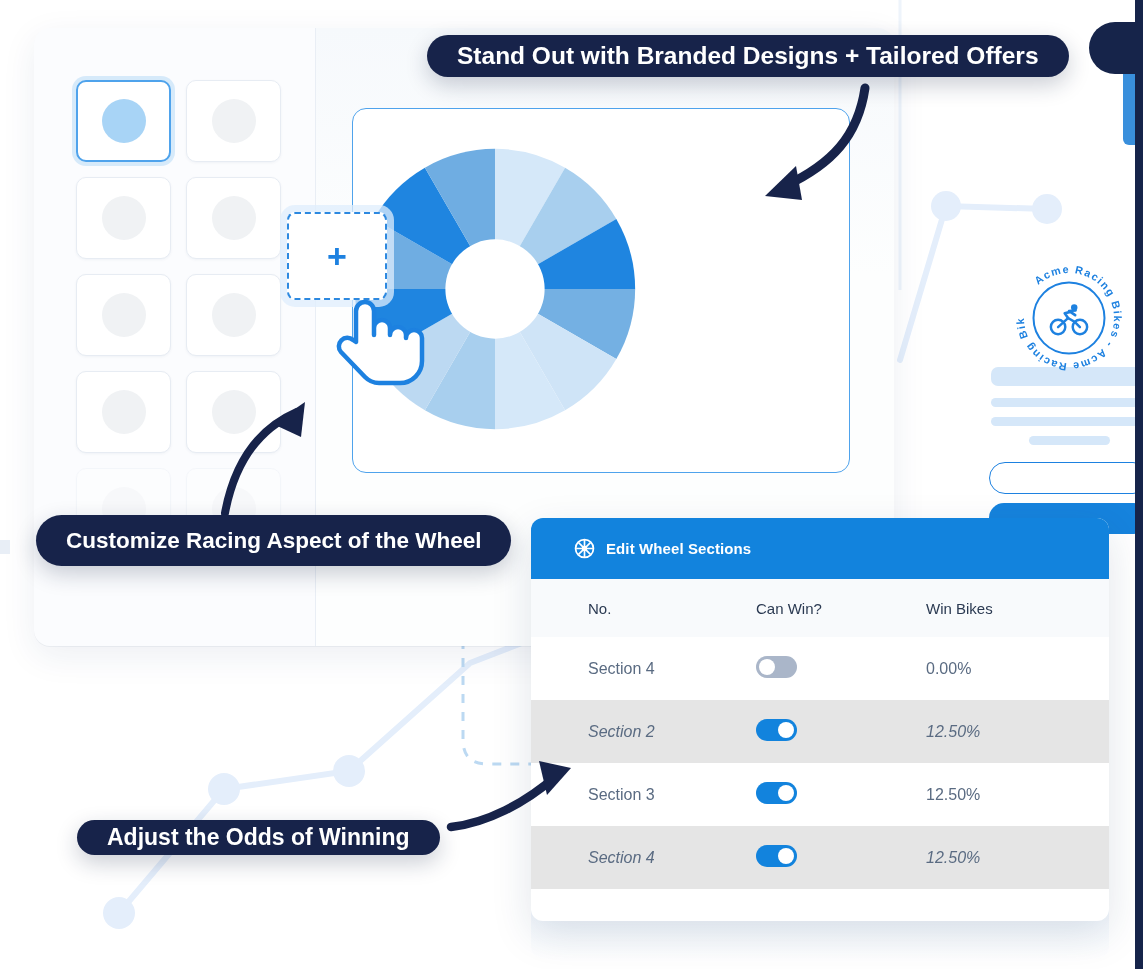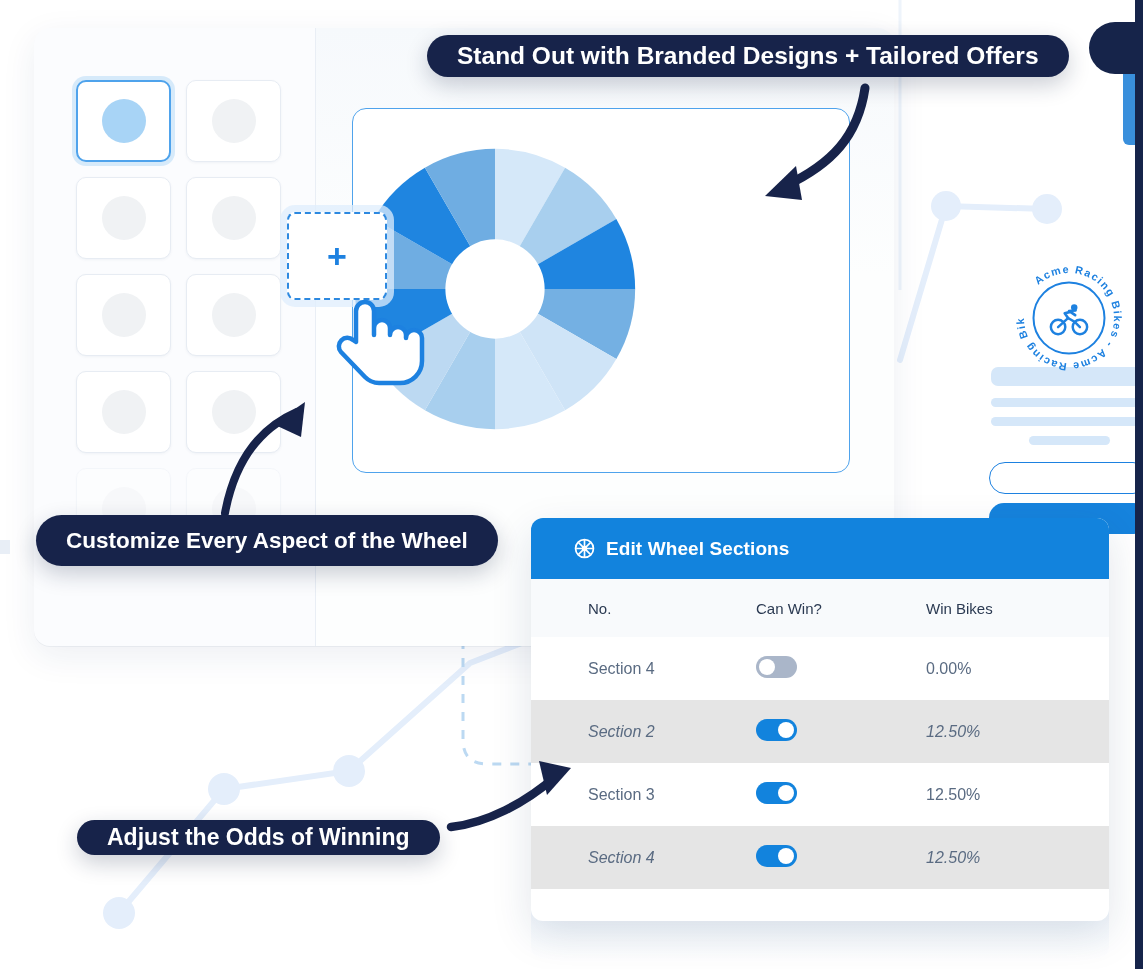--- a/index.html
+++ b/index.html
@@ -128,21 +128,21 @@
   .table-card {
     position:absolute; left:531px; top:518px; width:578px; height:403px;
     background:#ffffff; border-radius:12px;
     box-shadow:0 14px 40px rgba(26,52,96,.13);
     z-index:20; overflow:hidden;
   }
   .table-head {
     height:61px; background:#1283dd; color:#fff;
     display:flex; align-items:center; gap:11px; padding:0 43px;
   }
-  .table-head .ht { font-size:19px; font-weight:700; letter-spacing:.1px; }
+  .table-head .ht { font-size:15px; font-weight:700; letter-spacing:.1px; }
   .wheel-glyph { display:block; }
 
   .col-head {
     display:flex; align-items:center; height:58px; background:#f8fafc;
     font-size:15px; font-weight:400; color:#2b3a52;
   }
   .trow {
     display:flex; align-items:center; height:63px; font-size:16px; color:#5a6b82;
   }
   .trow.alt { background:#e5e5e5;font-style:italic; }
@@ -299,21 +299,21 @@
 
   <svg class="arrow" style="left:443px; top:745px;" width="145" height="88" viewBox="0 0 145 88">
     <path d="M8 82 C44 78, 82 58, 112 32" fill="none" stroke="#17234a" stroke-width="8.5" stroke-linecap="round"></path>
     <path d="M128 23 L96 16 L104 50 Z" fill="#17234a"></path>
   </svg>
 
   <div class="pill" id="pill-branded">
     <span>Stand Out with Branded Designs + Tailored Offers</span>
   </div>
   <div class="pill" id="pill-customize">
-    <span>Customize Every Aspect of the Wheel</span>
+    <span>Customize Racing Aspect of the Wheel</span>
   </div>
   <div class="pill" id="pill-odds">
     <span>Adjust the Odds of Winning</span>
   </div>
 
   <div class="bottom-fade"></div>
   <div class="table-card">
 
     <div class="table-head">
       <svg class="wheel-glyph" width="21" height="21" viewBox="0 0 24 24">

